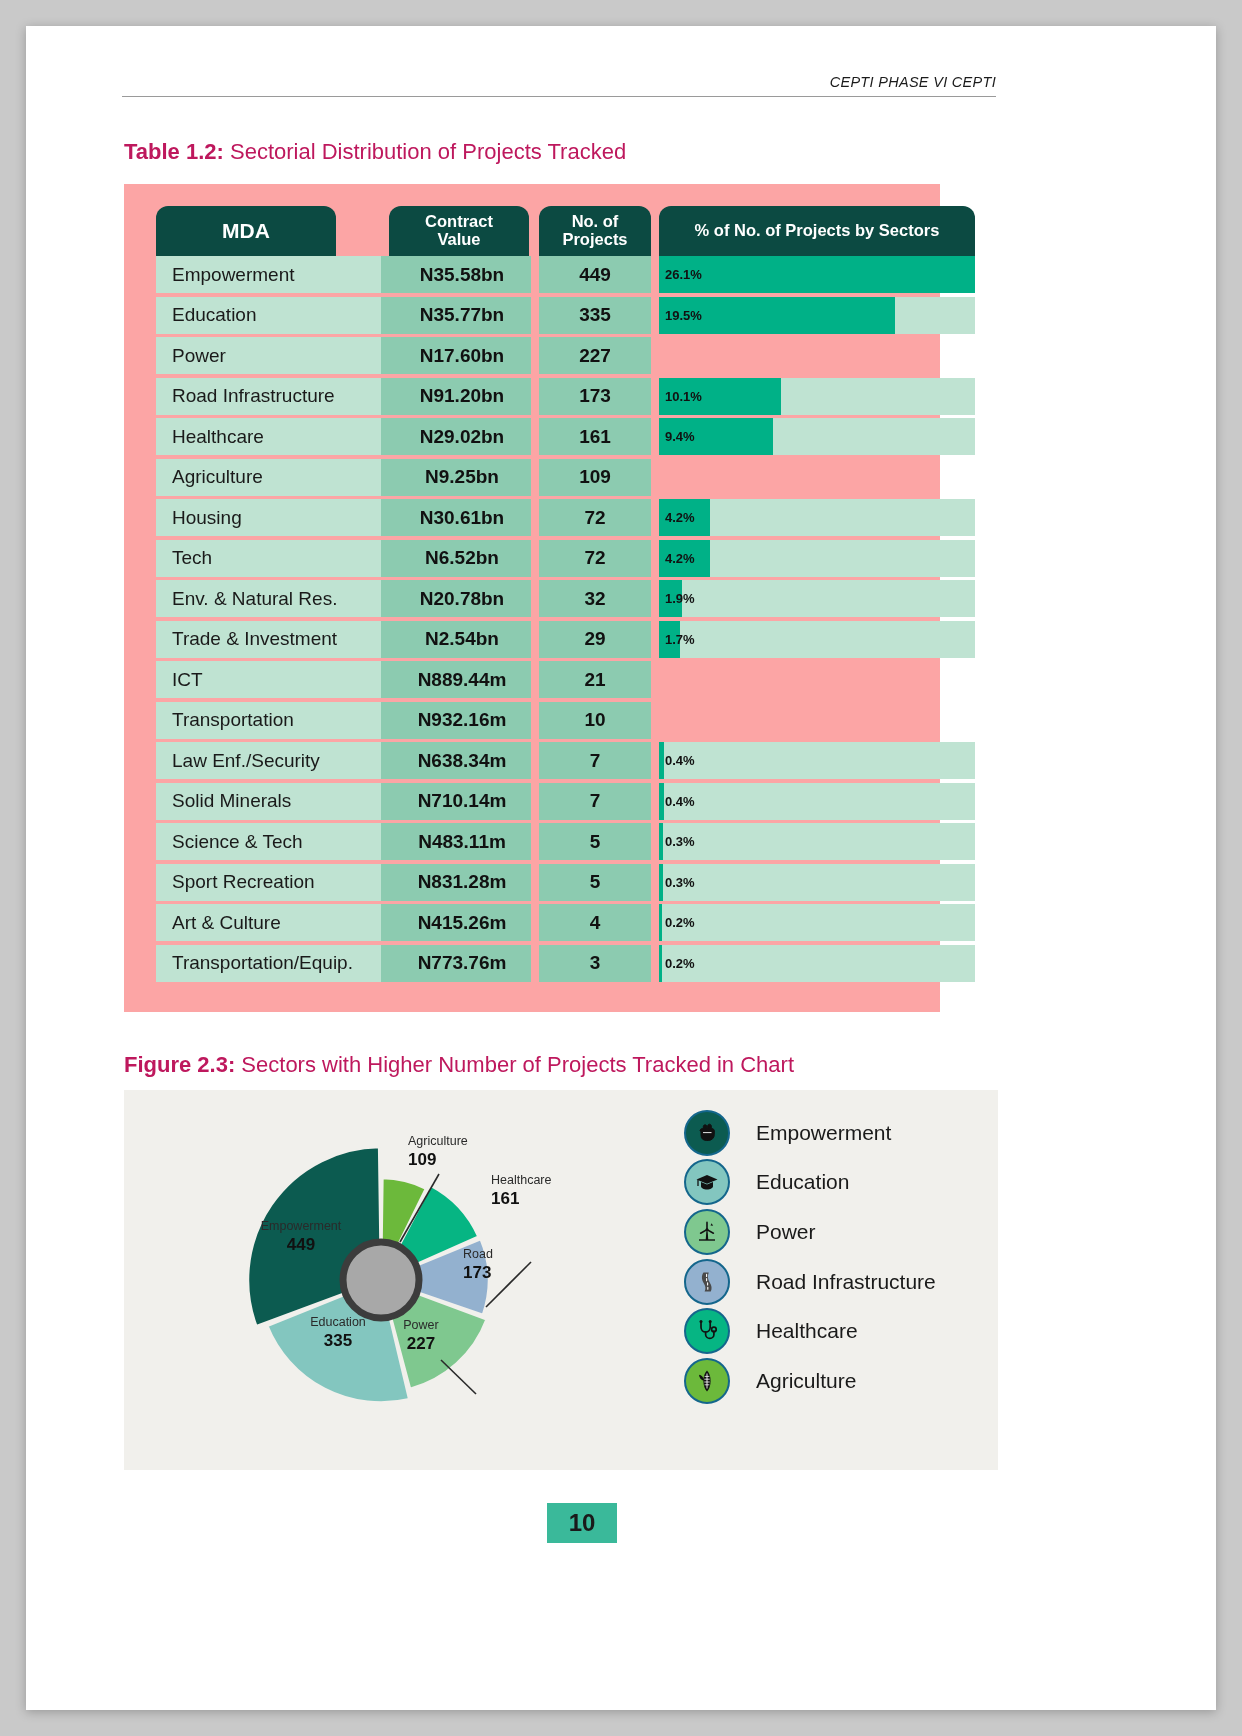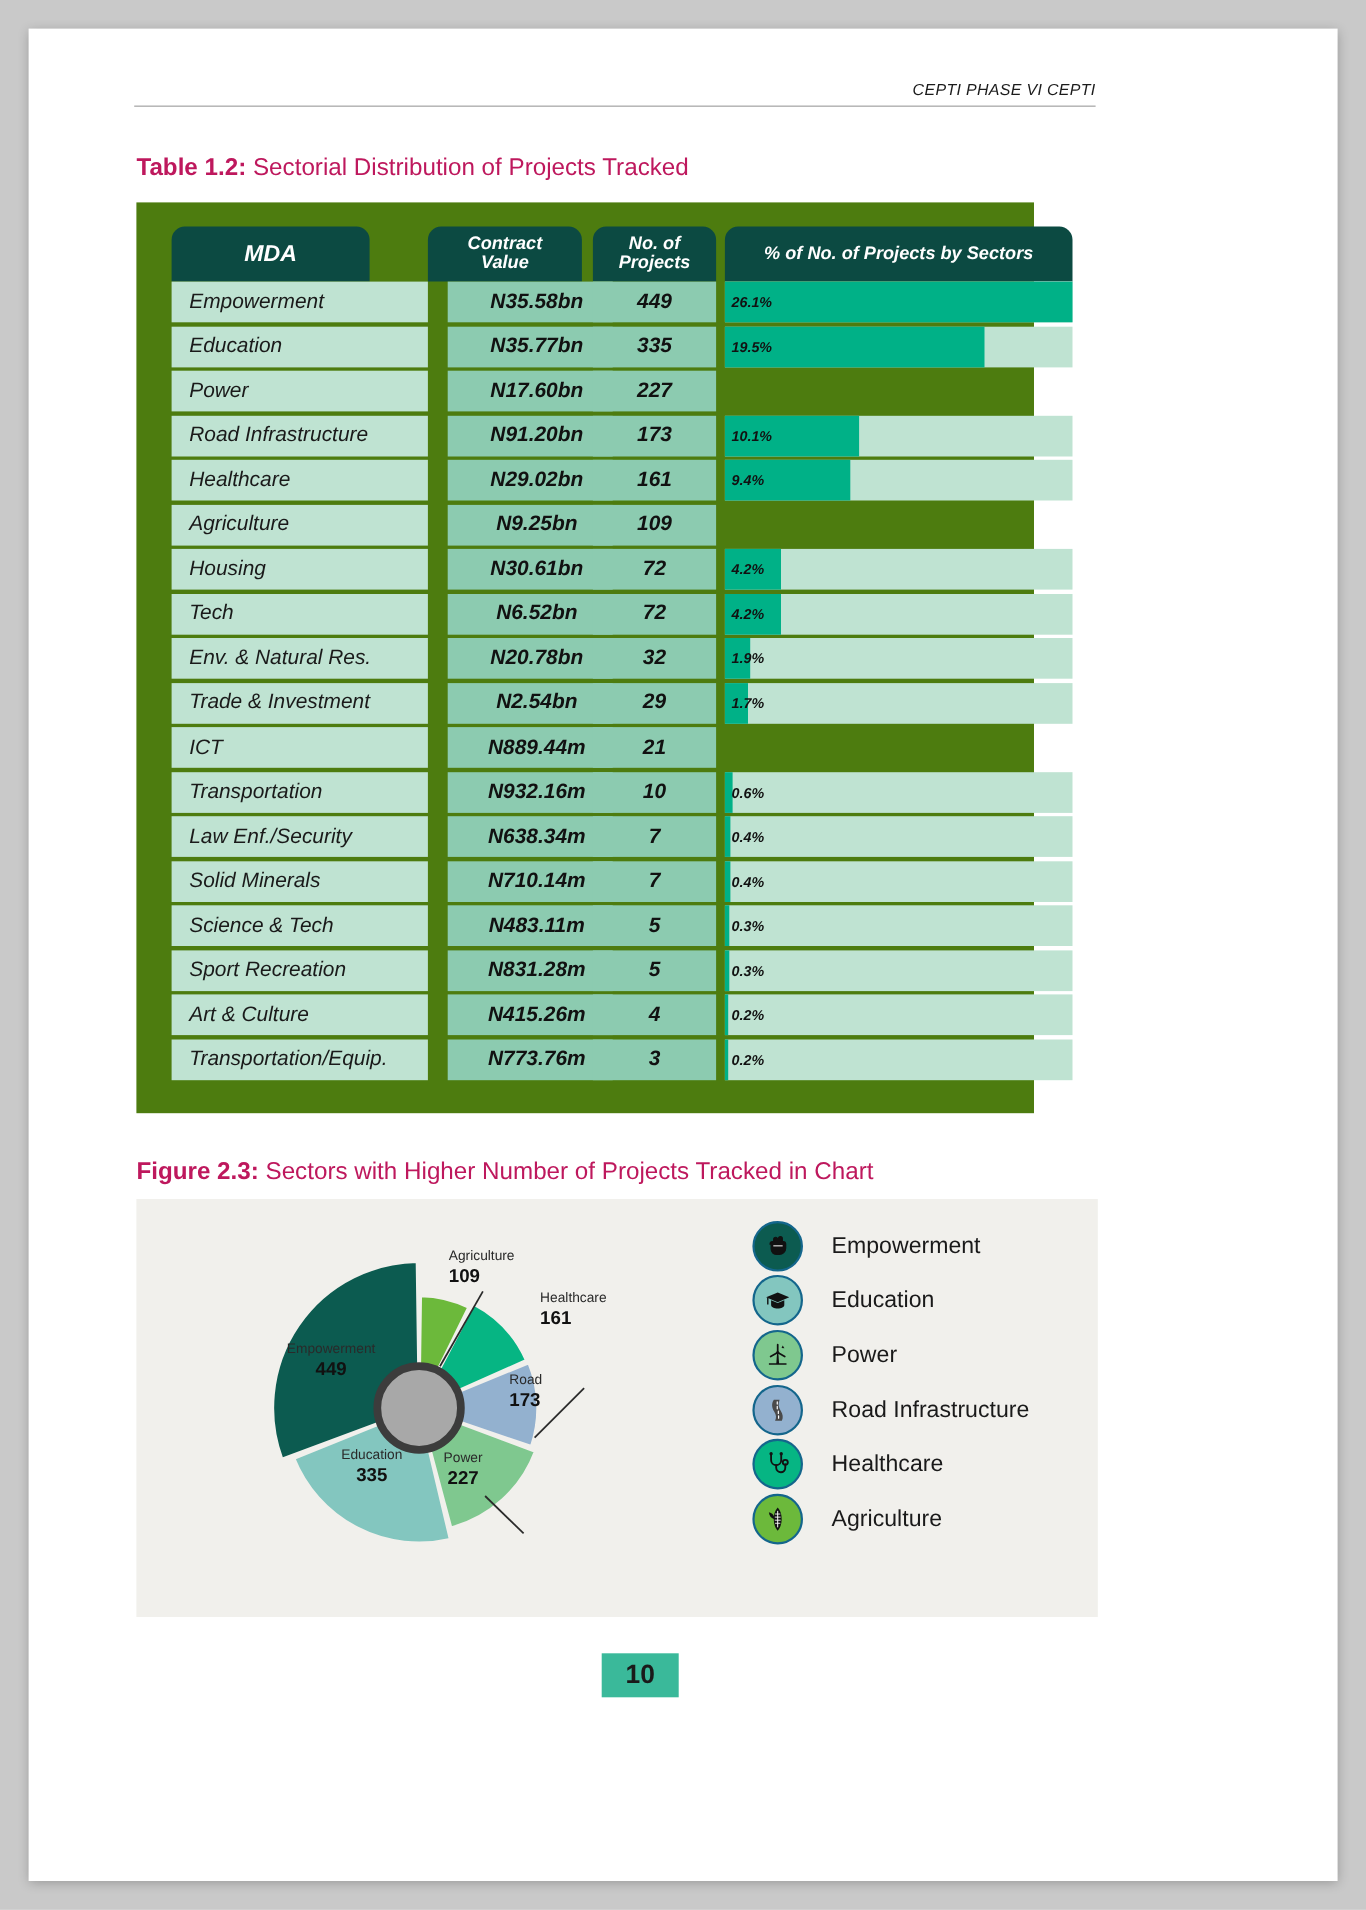--- a/index.html
+++ b/index.html
@@ -54,22 +54,21 @@
   #cap-table { left: 98px; top: 113px; }
   #cap-figure { left: 98px; top: 1026px; }
 
   
   .table-card {
     position: absolute;
     left: 98px;
     top: 158px;
     width: 816px;
     height: 828px;
-    background: #4d7c0f;
-    font-style: italic;
+    background: #fca5a5;
   }
   .tbl {
     position: absolute;
     left: 26px;
     top: 22px;
     width: 822px;
   }
   
   .hdr-row { position: relative; height: 50px; }
   .pill {
@@ -105,21 +104,21 @@
     align-items: center;
   }
   .c-name {
     left: 6px; width: 233px;
     background: #bfe3d2;
     padding-left: 16px;
     font-size: 19px;
     color: #1a1a1a;
   }
   .c-value {
-    left: 257px; width: 150px;
+    left: 231px; width: 150px;
     background: #8ccbb0;
     justify-content: center;
     font-size: 19px;
     font-weight: bold;
     color: #111;
     padding-left: 12px;
   }
   .c-count {
     left: 389px; width: 112px;
     background: #8ccbb0;
@@ -322,24 +321,20 @@
           </div>
           <div class="row">
             <div class="cell c-name">ICT</div>
             <div class="cell c-value">N889.44m</div>
             <div class="cell c-count">21</div>
           </div>
           <div class="row">
             <div class="cell c-name">Transportation</div>
             <div class="cell c-value">N932.16m</div>
             <div class="cell c-count">10</div>
-            <div class="c-bar">
-              <div class="fill" style="width: 7.26437px;"></div>
-              <div class="lbl">0.6%</div>
-            </div>
           </div>
           <div class="row">
             <div class="cell c-name">Law Enf./Security</div>
             <div class="cell c-value">N638.34m</div>
             <div class="cell c-count">7</div>
             <div class="c-bar">
               <div class="fill" style="width: 4.84291px;"></div>
               <div class="lbl">0.4%</div>
             </div>
           </div>

